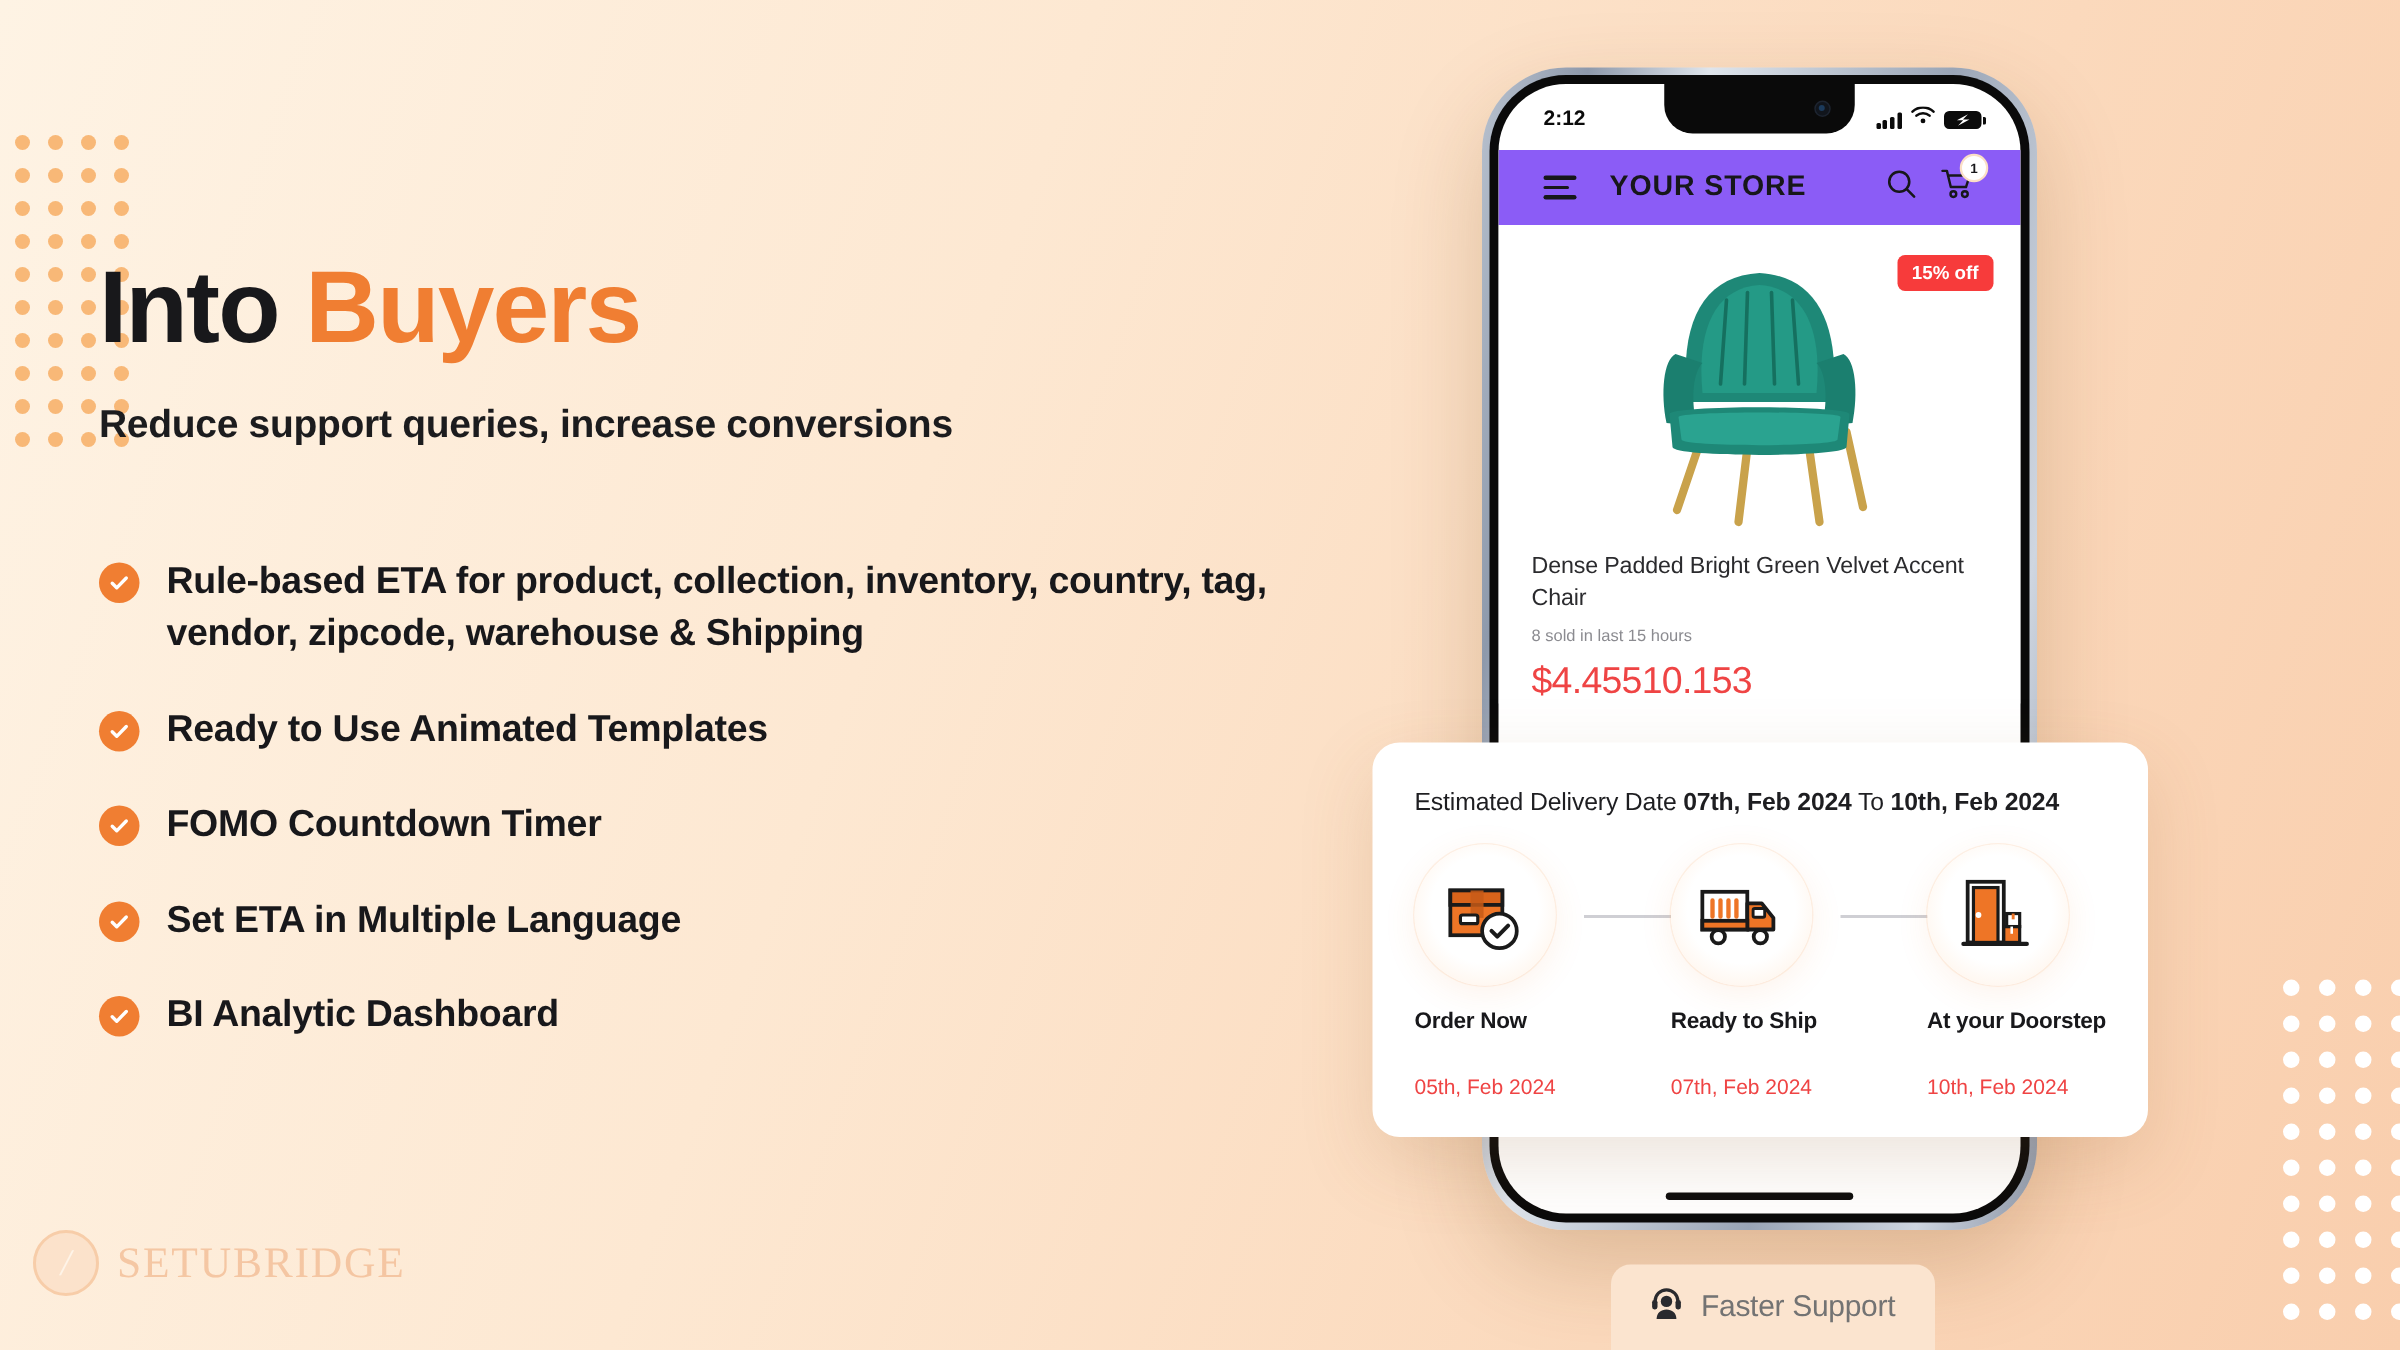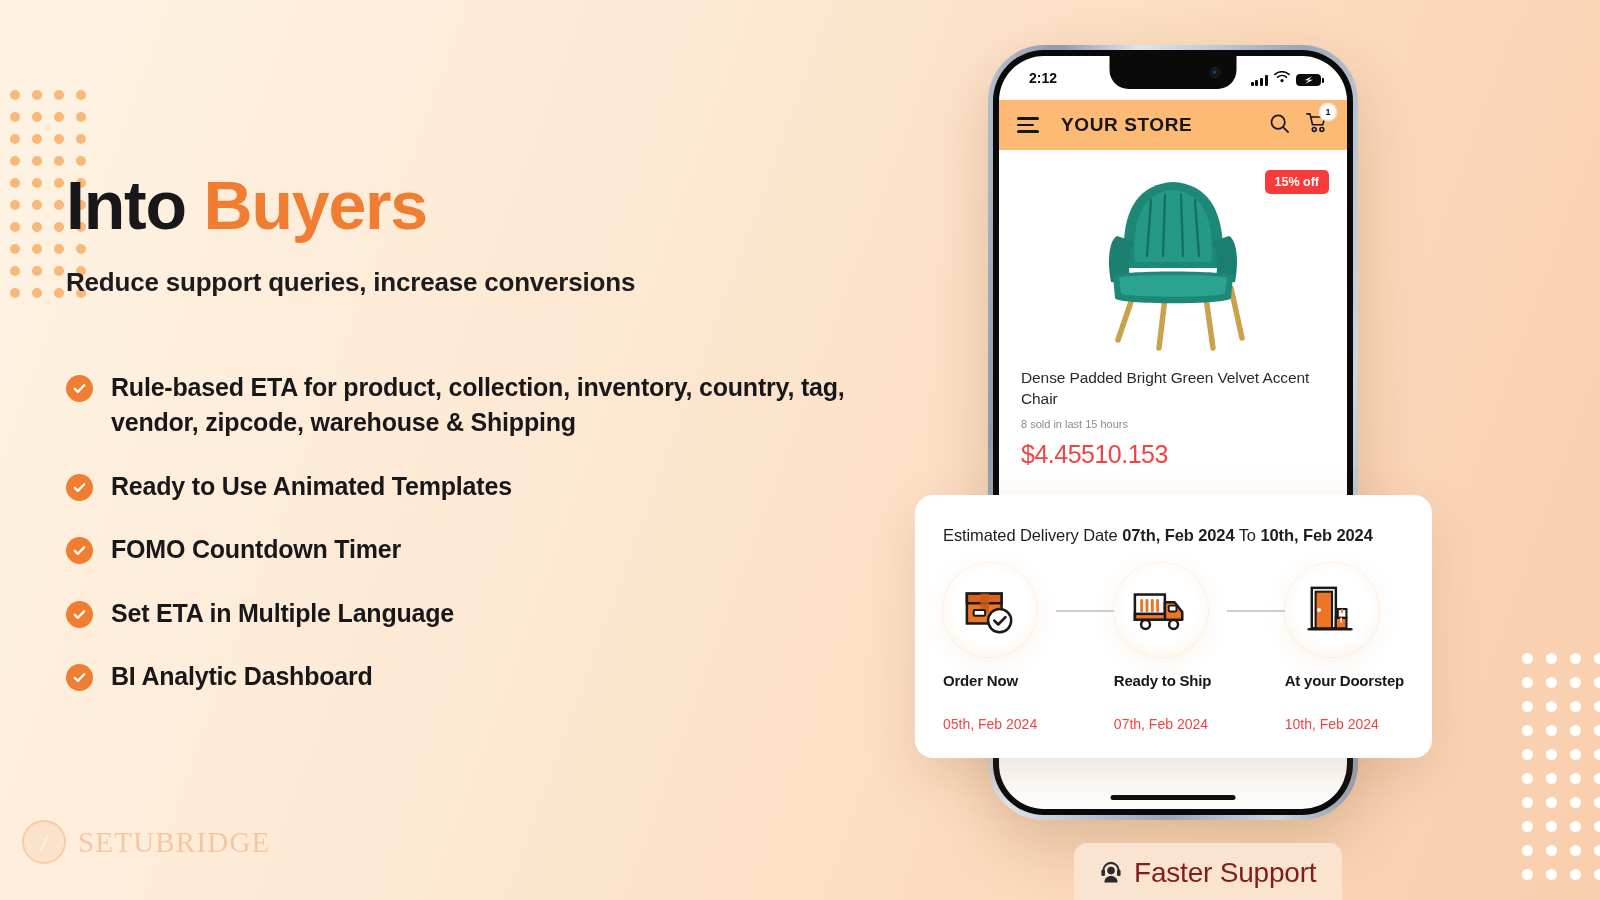--- a/index.html
+++ b/index.html
@@ -107,22 +107,22 @@
   .batt {
     width: 25px; height: 12px; border: 1.6px solid #0b0b0b; border-radius: 3.5px;
     position: relative; background: #0b0b0b;
   }
   .batt::after {
     content:""; position:absolute; right:-4px; top:3px;
     width:2px; height:5px; background:#0b0b0b; border-radius:0 1px 1px 0;
   }
 
   .storebar {
-    background: #fdba74; height: 50px; display: flex; align-items: center;
-    padding: 0 18px; gap: 0;
+    background: #8b5cf6; height: 50px; display: flex; align-items: center;
+    padding: 0 30px; gap: 0;
   }
   .hamburger { display: flex; flex-direction: column; gap: 4px; width: 22px; cursor: pointer; }
   .hamburger i { height: 2.4px; background: #17171a; border-radius: 2px; display:block; }
   .hamburger i:nth-child(1){width:100%}
   .hamburger i:nth-child(2){width:78%}
   .hamburger i:nth-child(3){width:100%}
   .store-name {
     margin-left: 22px; font-size: 19px; font-weight: 800;
     letter-spacing: 0.6px; color: #17171a;
   }
@@ -189,21 +189,21 @@
   .step .date { margin-top: 27px; font-size: 14px; color: #ef4444; white-space: nowrap; }
   .connector { flex: 0 0 58px; height: 1.4px; background: #cfcfd4; margin-top: 47px; }
 
   
   .support-pill {
     position: absolute; left: 1074px; top: 843px;
     background: #FBE4CF; border-radius: 13px 13px 0 0;
     padding: 14px 26px 18px; display: flex; align-items: center; gap: 12px;
     z-index: 25;
   }
-  .support-pill .txt { font-size: 28px; color: #7f1d1d; letter-spacing: -0.2px; }
+  .support-pill .txt { font-size: 20px; color: #737373; letter-spacing: -0.2px; }
 </style>
 </head>
 <body>
 
 <div class="dots" id="dots-left">
     <i></i>
     <i></i>
     <i></i>
     <i></i>
     <i></i>

